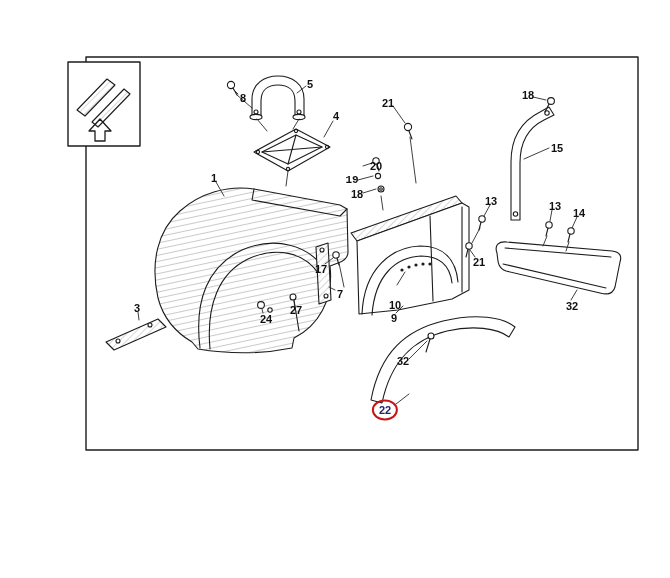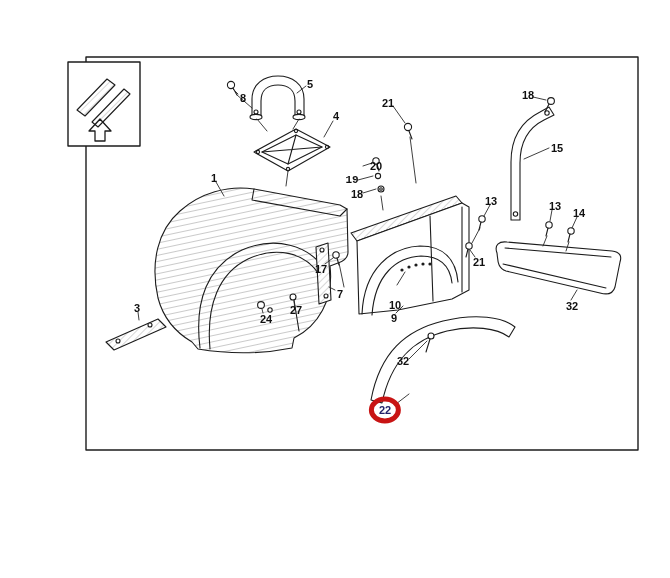--- a/index.html
+++ b/index.html
@@ -8,21 +8,21 @@
     font-family:"Liberation Sans",sans-serif;overflow:hidden;
   }
   .stage svg{position:absolute;left:0;top:0;display:block;}
   #callouts{position:absolute;left:0;top:0;width:670px;height:578px;pointer-events:none;}
   .callout{
     position:absolute;transform:translate(-50%,-50%);
     font-size:11px;font-weight:700;line-height:1;color:#101010;
     pointer-events:auto;cursor:default;background:transparent;
   }
   .callout.circled{
-    border:5px solid #c2410c;border-radius:50%;
+    border:2px solid #c2410c;border-radius:50%;
     padding:3px 5px;
   }
 </style>
 </head>
 <body>
 
 <div class="stage">
 
   <svg width="670" height="578" viewBox="0 0 670 578">
     <defs>

